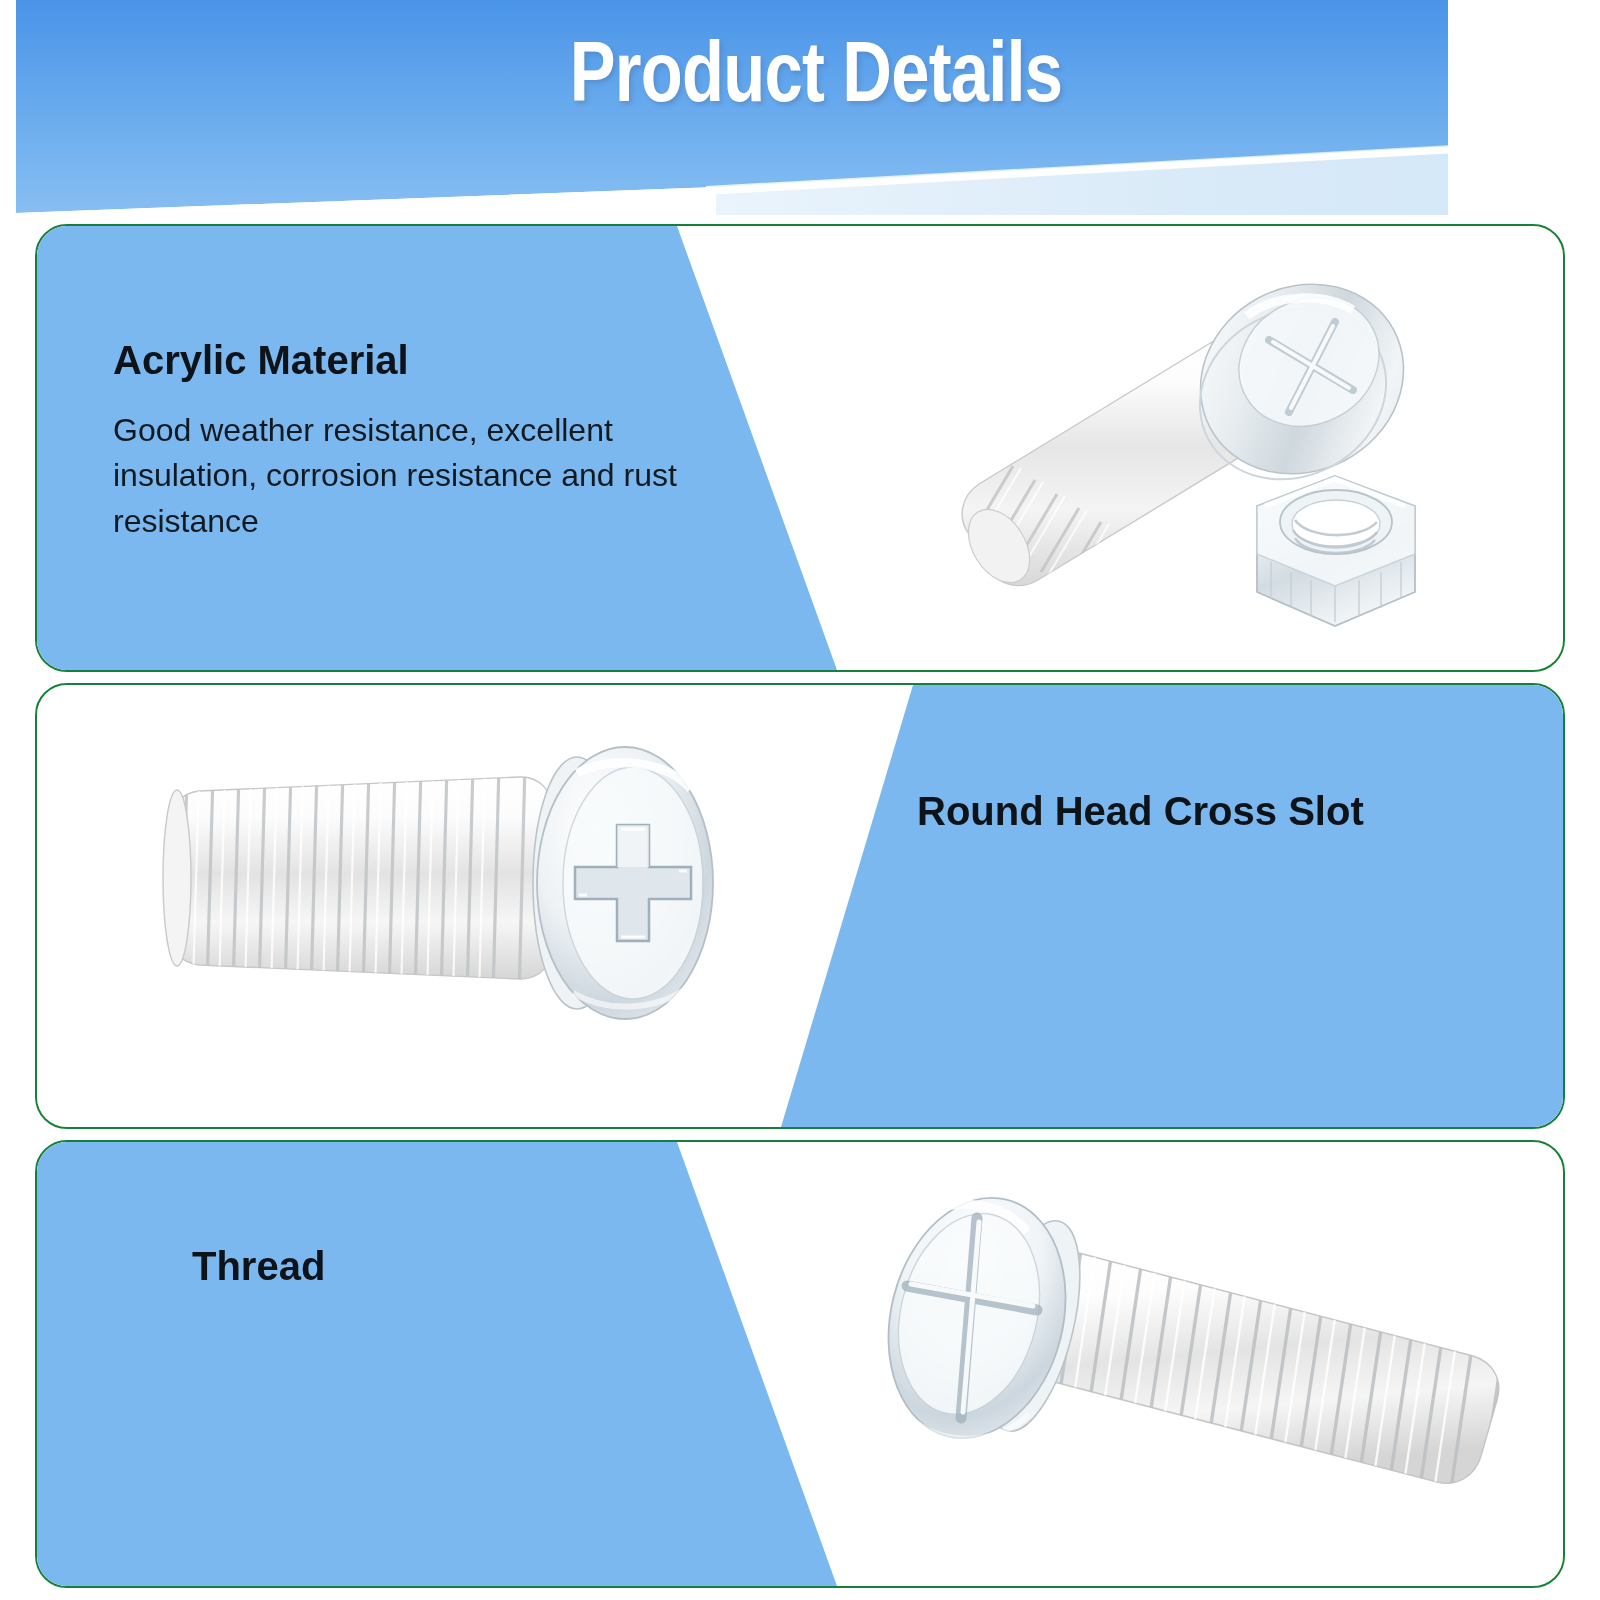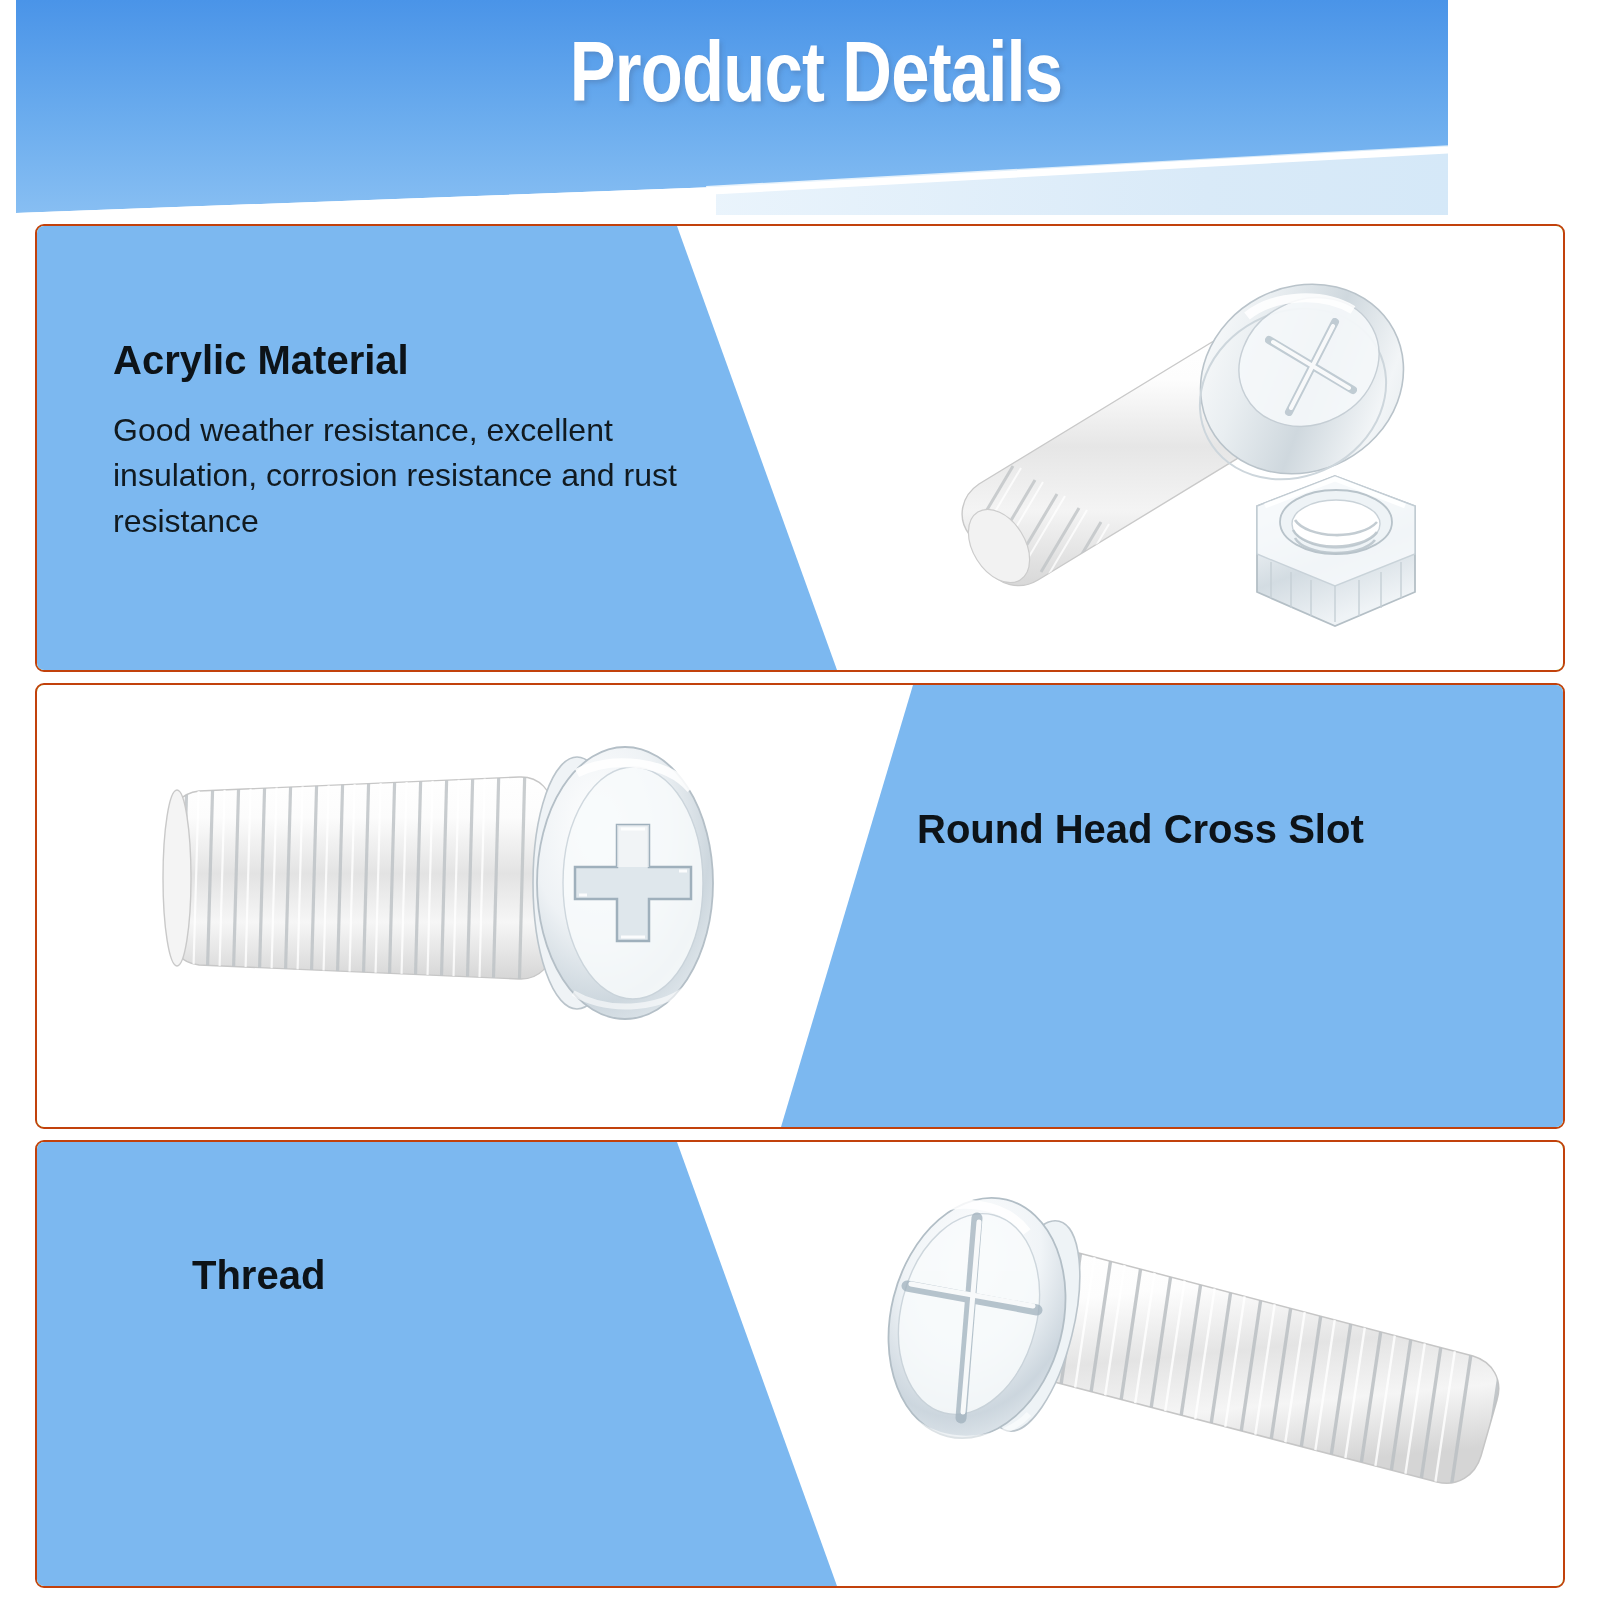--- a/index.html
+++ b/index.html
@@ -29,44 +29,44 @@
     transform:scaleX(.80);
     transform-origin:50% 0;
     text-shadow:3px 3px 5px rgba(80,120,170,.45);
     line-height:1.0;
     white-space:nowrap;
   }
 
   
   .card{
     position:absolute;
-    border:2px solid #c2410c;
-    border-radius:9px;
+    border:2px solid #15803d;
+    border-radius:32px;
     background:#84cc16;
     overflow:hidden;
     box-sizing:border-box;
   }
   #card-1{left:35px;top:224px;width:1530px;height:448px;}
   #card-2{left:35px;top:683px;width:1530px;height:446px;}
   #card-3{left:35px;top:1140px;width:1530px;height:448px;}
 
   .panel-svg{position:absolute;left:0;top:0;width:100%;height:100%;}
 
   .text-block{position:absolute;}
   .c-title{
     font-size:40px;font-weight:bold;color:#0d1318;
     line-height:1.1;margin:0 0 26px 0;white-space:nowrap;
   }
   .c-desc{
     font-size:32px;color:#111a20;line-height:1.42;margin:0;
   }
 
   #card-1 .text-block{left:76px;top:112px;width:600px;}
-  #card-2 .text-block{left:880px;top:122px;width:560px;}
-  #card-3 .text-block{left:155px;top:111px;width:480px;}
+  #card-2 .text-block{left:880px;top:104px;width:560px;}
+  #card-3 .text-block{left:155px;top:102px;width:480px;}
 
   .photo{position:absolute;}
   #photo-1{left:880px;top:18px;width:530px;height:420px;}
   #photo-2{left:110px;top:22px;width:620px;height:370px;}
   #photo-3{left:800px;top:18px;width:680px;height:410px;}
 </style>
 </head>
 <body>
 
 <div class="header">

